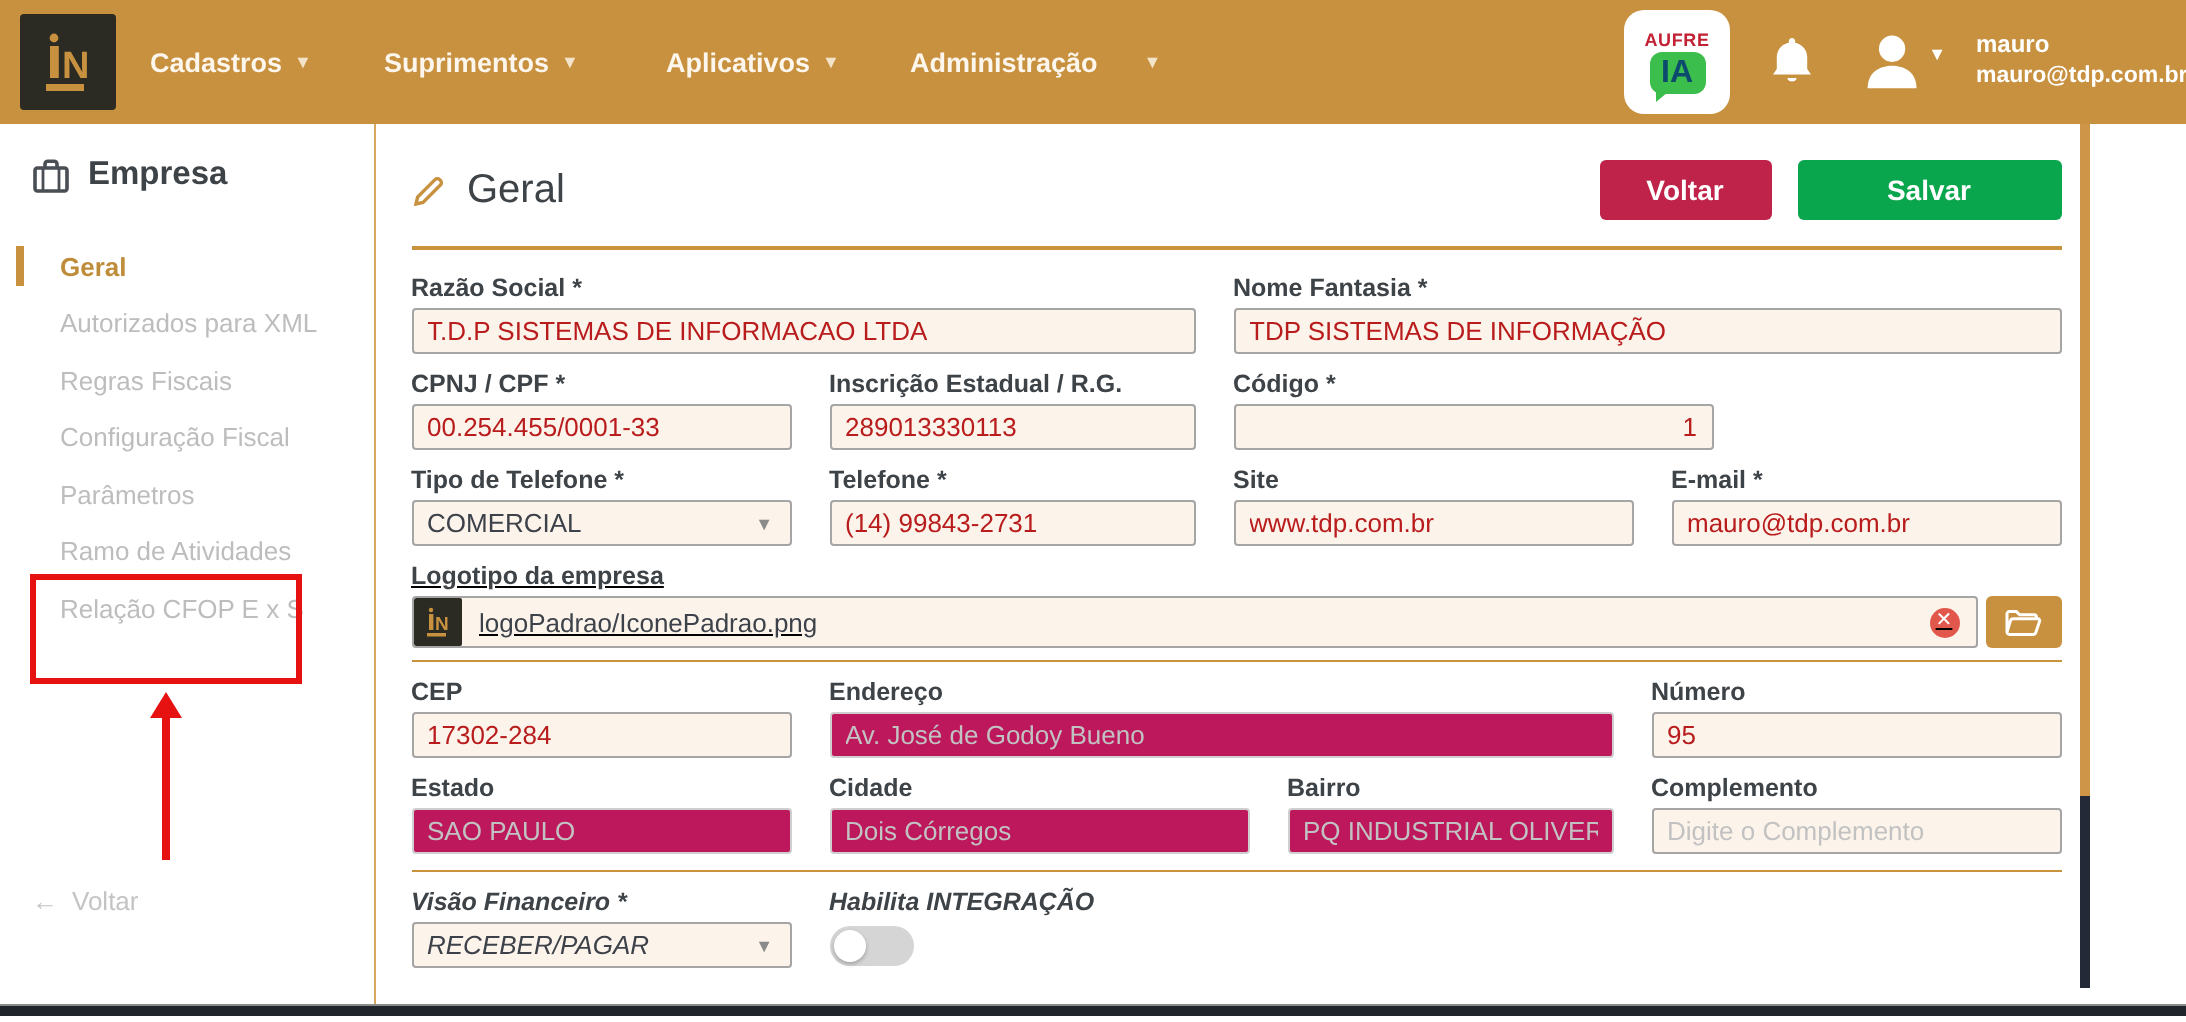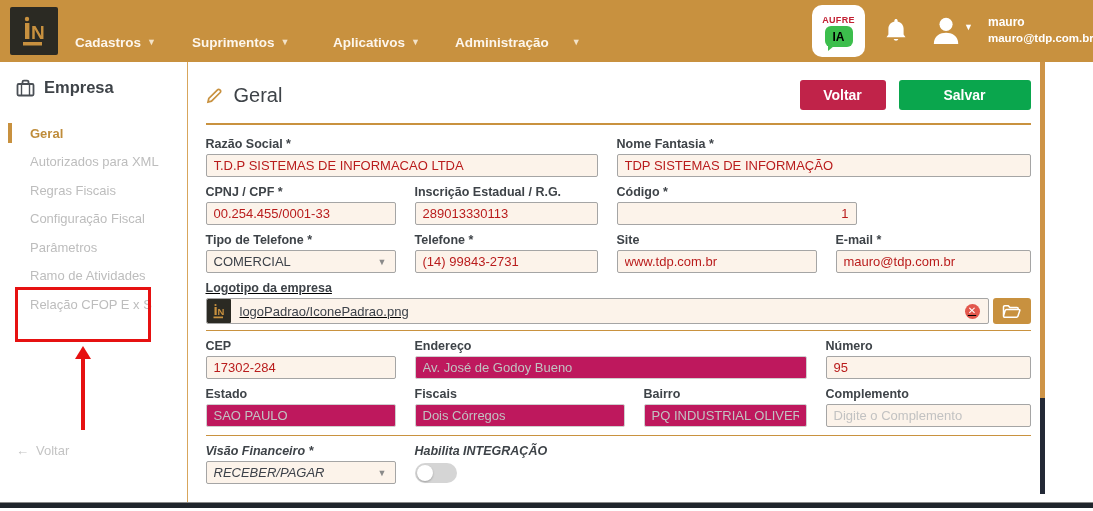--- a/index.html
+++ b/index.html
@@ -4,29 +4,29 @@
 <style>
   * { margin:0; padding:0; box-sizing:border-box; }
   html,body { background:#fff; }
   body { font-family:"Liberation Sans","DejaVu Sans",sans-serif; }
   .stage { position:relative; width:1093px; height:511px; background:#fff; overflow:hidden; }
 
   
   .topbar { position:absolute; left:0; top:0; width:1093px; height:62px; background:#C8913F; }
   .logo-box { position:absolute; left:10px; top:7px; width:48px; height:48px; background:#2B2A23; border-radius:2px; display:flex; align-items:center; justify-content:center; }
   .logo-mini { width:24px; height:24px; background:#2B2A23; display:flex; align-items:center; justify-content:center; flex:0 0 24px; border-radius:1px; }
-  .nav-item { position:absolute; top:11px; height:62px; display:flex; align-items:center; color:#FDF6EC; font-size:13.5px; font-weight:bold; cursor:pointer; }
+  .nav-item { position:absolute; top:0; height:62px; display:flex; align-items:center; color:#FDF6EC; font-size:13.5px; font-weight:bold; cursor:pointer; }
   .nav-item .caret { font-size:9px; margin-left:6px; color:#F3E3C8; }
   .nav-cadastros { left:75px; }
   .nav-suprimentos { left:192px; }
   .nav-aplicativos { left:333px; }
   .nav-admin { left:455px;gap:17px; }
   .aufre-badge { position:absolute; left:812px; top:5px; width:53px; height:52px; background:#fff; border-radius:10px; display:flex; flex-direction:column; align-items:center; justify-content:center; gap:1px; cursor:pointer; }
   .aufre-top { color:#C22033; font-size:9px; font-weight:bold; letter-spacing:.3px; }
-  .ia-chip { position:relative; width:28px; height:21px; background:#3CBE4C; border-radius:6px; color:#000000; font-size:12px; font-weight:bold; display:flex; align-items:center; justify-content:center; }
+  .ia-chip { position:relative; width:28px; height:21px; background:#3CBE4C; border-radius:6px; color:#0c4a6e; font-size:16px; font-weight:bold; display:flex; align-items:center; justify-content:center; }
   .ia-chip::after { content:""; position:absolute; left:3px; bottom:-4px; border-left:6px solid #3CBE4C; border-bottom:5px solid transparent; }
   .bell { position:absolute; left:884px; top:17px; width:24px; height:28px; cursor:pointer; }
   .person { position:absolute; left:931px; top:15px; width:42px; height:30px; cursor:pointer; display:flex; align-items:center; }
   .person .caret { color:#fff; font-size:9px; margin-left:3px; margin-top:-6px; }
   .userblock { position:absolute; left:988px; top:14px; color:#fff; line-height:16px; }
   .user-name { font-size:12px; font-weight:bold; }
   .user-email { font-size:11.5px; font-weight:bold; }
 
   
   .sidebar { position:absolute; left:0; top:62px; width:188px; height:440px; background:#fff; border-right:1.5px solid #D8A65C; }
@@ -286,21 +286,21 @@
           <input type="text" value="95" style="">
         </div>
       </div>
 
       <div class="row r6">
         <div class="fld">
           <label>Estado</label>
           <input type="text" class="muted" value="SAO PAULO" style="">
         </div>
         <div class="fld">
-          <label>Fiscais</label>
+          <label>Cidade</label>
           <input type="text" class="muted" value="Dois Córregos" style="">
         </div>
         <div class="fld">
           <label>Bairro</label>
           <input type="text" class="muted" value="PQ INDUSTRIAL OLIVER ZANZINI" style="">
         </div>
         <div class="fld">
           <label>Complemento</label>
           <input type="text" placeholder="Digite o Complemento" style="">
         </div>

